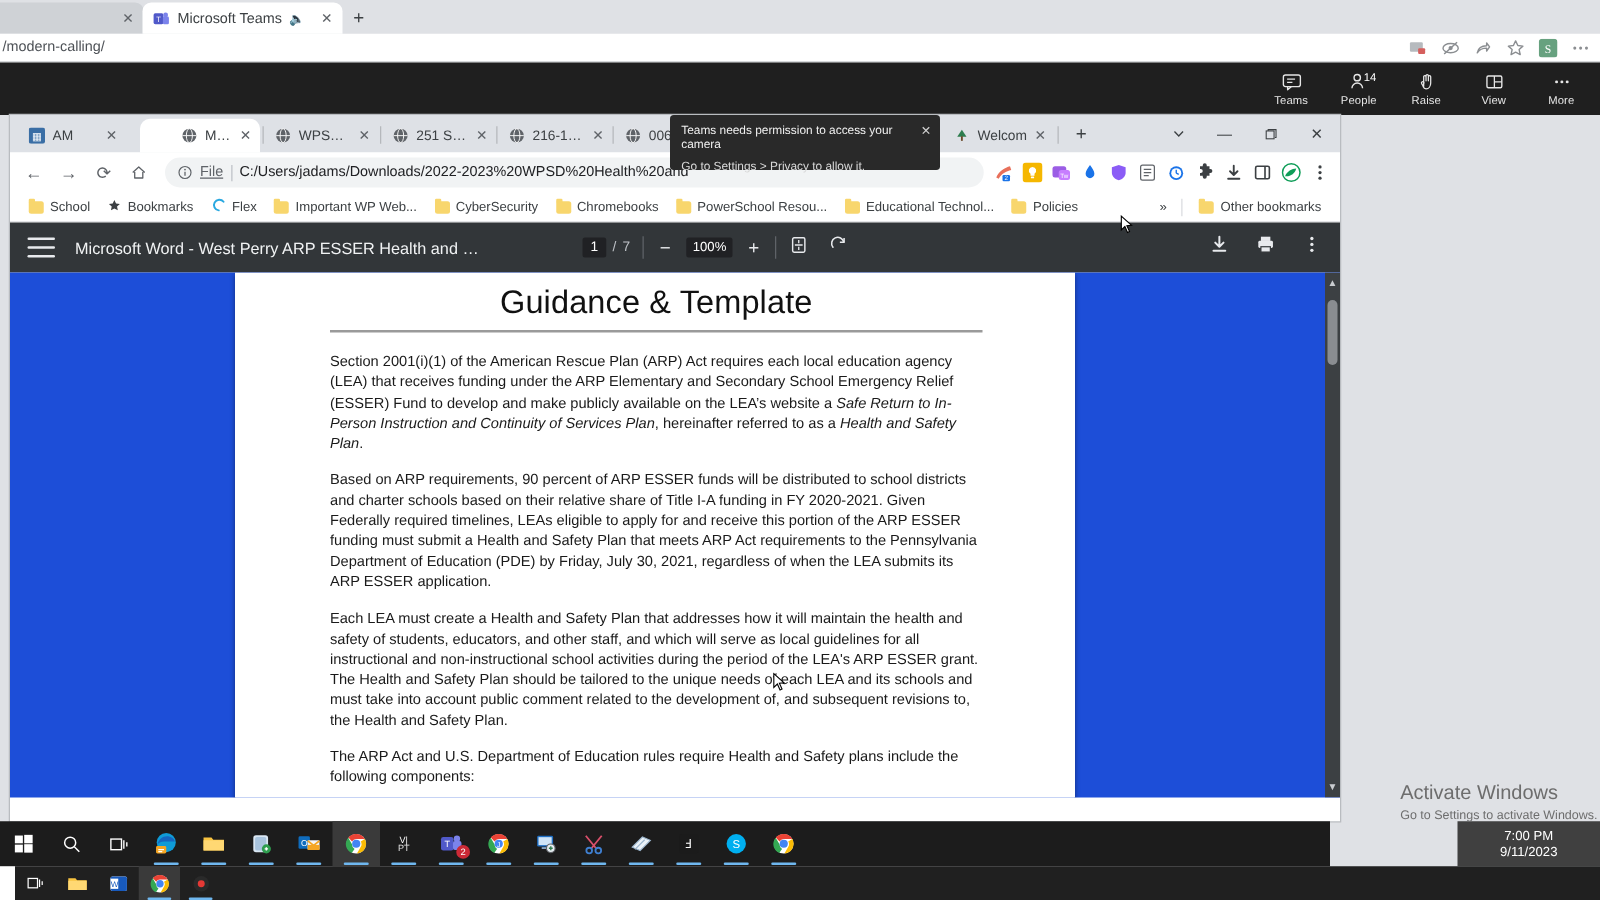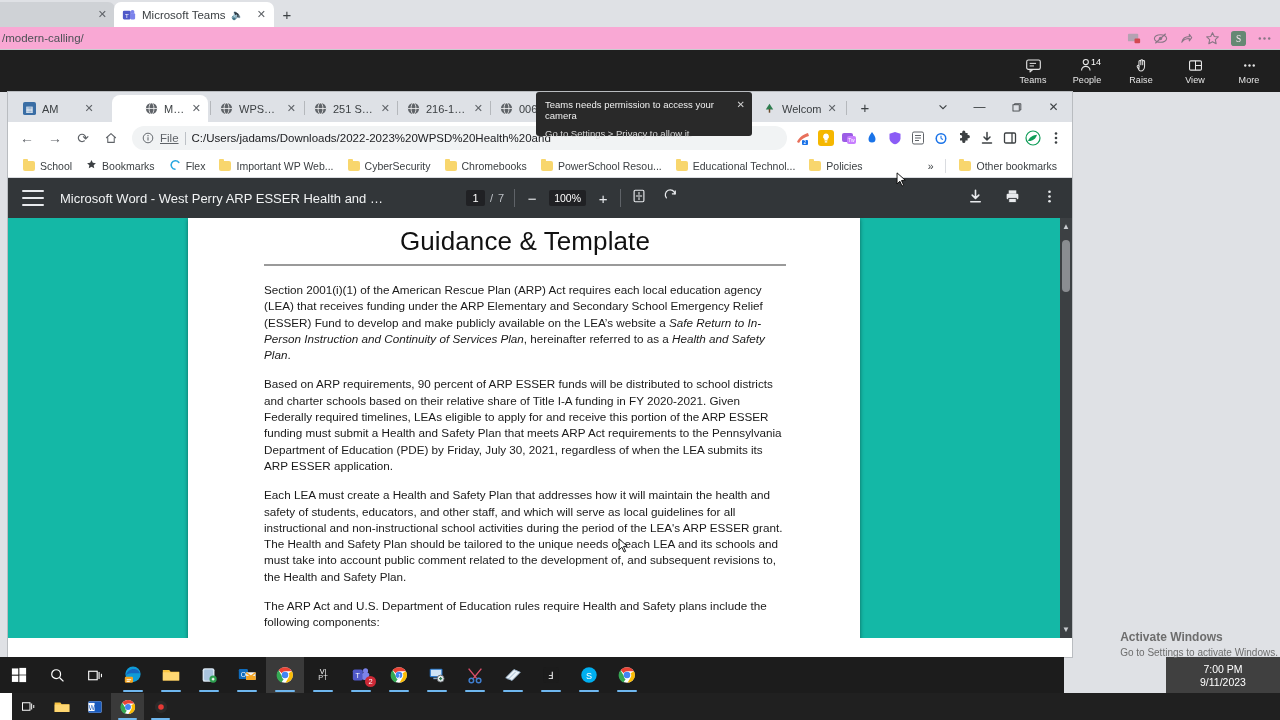--- a/index.html
+++ b/index.html
@@ -29,21 +29,21 @@
   .otab-title { overflow: hidden; text-overflow: ellipsis; }
   .otab-x { font-size: 11px; color: #5f6368; margin-left: auto; }
   .spk { font-size: 10px; color: #3c4043; }
   #outer-newtab {
     position: absolute; left: 277px; top: 5px; width: 20px; height: 20px;
     color: #3c4043; font-size: 15px; text-align: center; line-height: 20px;
   }
 
   #outer-addressbar {
     position: absolute; left: 0; top: 27px; width: 1280px; height: 23px;
-    background: #f9a8d4; border-bottom: 1px solid #c9ccd0;
+    background: #ffffff; border-bottom: 1px solid #c9ccd0;
     display: flex; align-items: center;
   }
   #outer-url { font-size: 11.5px; color: #4d5156; padding-left: 2px; }
   #outer-right-icons {
     margin-left: auto; display: flex; align-items: center; gap: 11px;
     padding-right: 8px;
   }
   #outer-right-icons .ric { width: 15px; height: 15px; opacity: .72; }
 
   
@@ -164,21 +164,21 @@
   .zbtn { font-size: 15px; color: #e8eaed; width: 14px; text-align: center; }
   #zoom-level {
     background: #202124; border-radius: 2px; padding: 2px 5px;
     font-size: 10.5px; color: #fff;
   }
   #view-tools { display: flex; align-items: center; gap: 16px; }
   #right-tools { margin-left: auto; display: flex; align-items: center; gap: 20px; }
 
   
   #viewer-body {
-    position: relative; height: 420px; background: #14b8a6; overflow: hidden;
+    position: relative; height: 420px; background: #1d4ed8; overflow: hidden;
   }
   #page-sheet {
     position: absolute; left: 180px; top: 0px; width: 672px; height: 430px;
     background: #ffffff; box-shadow: 0 1px 4px rgba(0,0,0,.45);
     padding: 8px 74px 0 76px;
   }
   #doc-h1 {
     font-family: "Liberation Sans", sans-serif;
     font-size: 26px; font-weight: 400; text-align: center; color: #111;
     letter-spacing: .1px;
@@ -206,21 +206,21 @@
   }
   #cursor-teams {
     position: absolute; left: 896px; top: 172px; width: 11px; height: 16px; z-index: 40;
   }
 
   
   #activate-watermark {
     position: absolute; right: 2px; bottom: 62px; text-align: left;
     color: #6d6d6d; z-index: 5;
   }
-  #aw-line1 { font-size: 12px; font-weight: bold; }
+  #aw-line1 { font-size: 16px; }
   #aw-line2 { font-size: 10px; margin-top: 3px; }
 
   
   #taskbar-upper {
     position: absolute; left: 0; top: 657px; width: 1064px; height: 36px;
     background: #1c1c1c;
   }
   #taskbar-lower {
     position: absolute; left: 0; top: 693px; width: 1280px; height: 27px;
     background: #202020;

